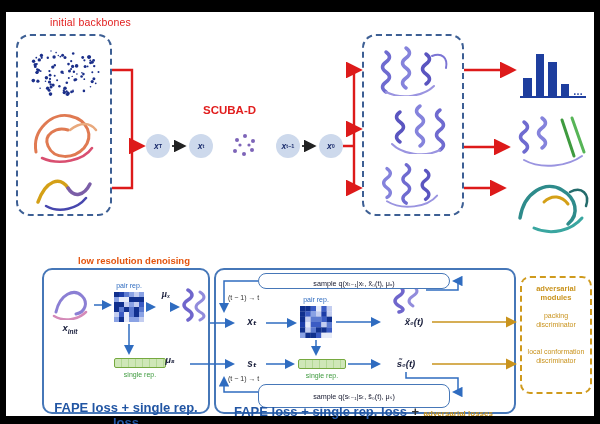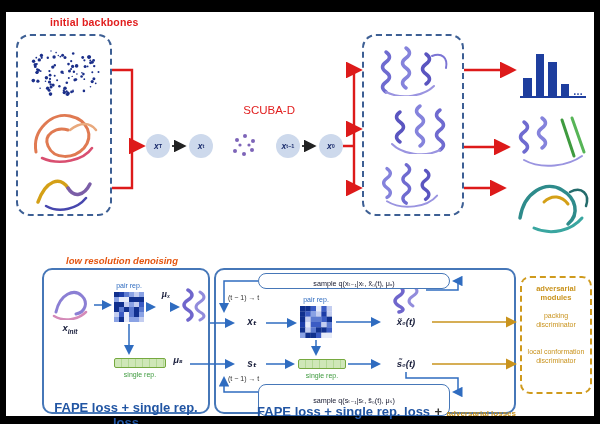--- a/index.html
+++ b/index.html
@@ -1,21 +1,21 @@
 <!DOCTYPE html>
 <html><head>
 <meta charset="utf-8">
 <style>
   html,body{margin:0;padding:0;}
   body{width:600px;height:424px;background:#000;position:relative;overflow:hidden;
        font-family:"Liberation Sans","DejaVu Sans",sans-serif;}
   .fig{position:absolute;left:6px;top:12px;width:588px;height:404px;background:#fff;}
   .abs{position:absolute;box-sizing:border-box;}
-  .lblred{color:#e11d1d;font-weight:bold;font-size:10.5px;letter-spacing:.2px;padding-left:32px;}
-  .scuba{color:#e11d1d;font-weight:normal;font-size:11.5px;text-align:right;}
+  .lblred{color:#e11d1d;font-weight:normal;font-size:10.5px;letter-spacing:.2px;padding-left:32px;}
+  .scuba{color:#e11d1d;font-weight:bold;font-size:11.5px;text-align:left;}
   .ttl{color:#e4540e;font-weight:bold;font-size:9.5px;text-align:center;}
   .dashedbox{border:2px dashed #3d5f94;border-radius:14px;background:#fff;}
   .module{border:2px solid #4677b8;border-radius:10px;background:#fff;}
   .advbox{border:2px dashed #cf9a1d;border-radius:10px;background:#fff;}
   .node{width:24px;height:24px;border-radius:50%;background:#cdd9ec;display:flex;
         align-items:center;justify-content:center;font-size:8.5px;font-weight:bold;color:#1c2e6e;}
   .node sub{font-size:5.5px;}
   .math{font-style:italic;font-weight:bold;color:#1a1f3c;font-size:9.5px;text-align:center;}
   .math sub{font-size:6.5px;}
   .blue-sm{color:#2f6cc0;font-size:7px;text-align:center;}
@@ -286,21 +286,21 @@
   <svg class="abs" style="left:384px;top:270px;" width="34" height="32" viewBox="0 0 34 32" fill="none" stroke-linecap="round">
     <path d="M9,4 q8,5 0,10 q-8,5 0,10 q8,4 0,6" stroke="#6f66cc" stroke-width="3.5"></path>
     <path d="M23,4 q8,5 0,10 q-8,5 0,10" stroke="#928cdc" stroke-width="3"></path>
   </svg>
 
   <div class="abs greenbar" style="left:292px;top:347px;width:48px;height:10px;"></div>
 
   <div class="abs samplebox" style="left:252px;top:261px;width:192px;height:16px;align-items:flex-end;">
     <span>sample q(xₜ₋₁|xₜ, x̃₀(t), μₓ)</span>
   </div>
-  <div class="abs samplebox" style="left:252px;top:372px;width:192px;height:32px;">
+  <div class="abs samplebox" style="left:252px;top:372px;width:192px;height:24px;">
     <span>sample q(sₜ₋₁|sₜ, s̃₀(t), μₛ)</span>
   </div>
 
   <svg class="abs" style="left:0;top:0;pointer-events:none;" width="588" height="404" viewBox="0 0 588 404" fill="none">
     <defs>
       <marker id="mr" markerWidth="7" markerHeight="7" refX="5" refY="3.5" orient="auto">
           <path d="M0,0 L7,3.5 L0,7 Z" fill="#dd1a1a"></path>
         </marker>
       <marker id="mb" markerWidth="7" markerHeight="7" refX="5" refY="3.5" orient="auto">
           <path d="M0,0 L7,3.5 L0,7 Z" fill="#222"></path>
@@ -378,41 +378,41 @@
   </div>
   <div class="abs node" style="left:270px;top:122px;">
     <i>x</i>
       <sub>t−1</sub>
   </div>
   <div class="abs node" style="left:313px;top:122px;">
     <i>x</i>
       <sub>0</sub>
   </div>
 
-  <div class="abs ttl" style="left:32px;top:243px;width:168px;font-style:italic;">low resolution denoising</div>
+  <div class="abs ttl" style="left:44px;top:243px;width:168px;">low resolution denoising</div>
 
   <div class="abs math" style="left:44px;top:310px;width:40px;">
     <i>x</i><sub>init</sub>
   </div>
   <div class="abs blue-sm" style="left:104px;top:270px;width:38px;">pair rep.</div>
   <div class="abs math" style="left:152px;top:277px;width:16px;font-family:Liberation Serif, serif;">μₓ</div>
-  <div class="abs math" style="left:164px;top:342px;width:16px;">μₛ</div>
+  <div class="abs math" style="left:156px;top:342px;width:16px;">μₛ</div>
   <div class="abs green-sm" style="left:98px;top:359px;width:72px;">single rep.</div>
   <div class="abs loss" style="left:40px;top:388px;width:160px;text-align:center;">FAPE loss + single rep. loss</div>
 
   <div class="abs steplbl" style="left:222px;top:282px;width:48px;">(t − 1) → t</div>
   <div class="abs steplbl" style="left:222px;top:363px;width:48px;">(t − 1) → t</div>
   <div class="abs math" style="left:234px;top:304px;width:24px;font-size:10px;">xₜ</div>
   <div class="abs math" style="left:234px;top:346px;width:24px;font-size:10px;">sₜ</div>
   <div class="abs blue-sm" style="left:292px;top:284px;width:36px;">pair rep.</div>
   <div class="abs green-sm" style="left:286px;top:360px;width:60px;">single rep.</div>
-  <div class="abs math" style="left:378px;top:304px;width:44px;">x̃₀(t)</div>
+  <div class="abs math" style="left:386px;top:304px;width:44px;">x̃₀(t)</div>
   <div class="abs math" style="left:378px;top:346px;width:44px;">s̃₀(t)</div>
 
-  <div class="abs" style="left:228px;top:390px;width:282px;text-align:right;">
+  <div class="abs" style="left:228px;top:390px;width:282px;text-align:left;">
     <span class="loss">FAPE loss + single rep. loss</span>
     <span class="loss" style="color:#333;">+</span>
     <span class="goldtxt" style="font-size:8px;">adversarial losses</span>
   </div>
 
   <div class="abs goldtxt" style="left:518px;top:272px;width:64px;font-size:7.5px;text-align:center;line-height:1.2;">adversarial modules</div>
   <div class="abs advitem" style="left:518px;top:300px;width:64px;">packing discriminator</div>
   <div class="abs advitem" style="left:518px;top:336px;width:64px;">local conformation discriminator</div>
 
 </div>

